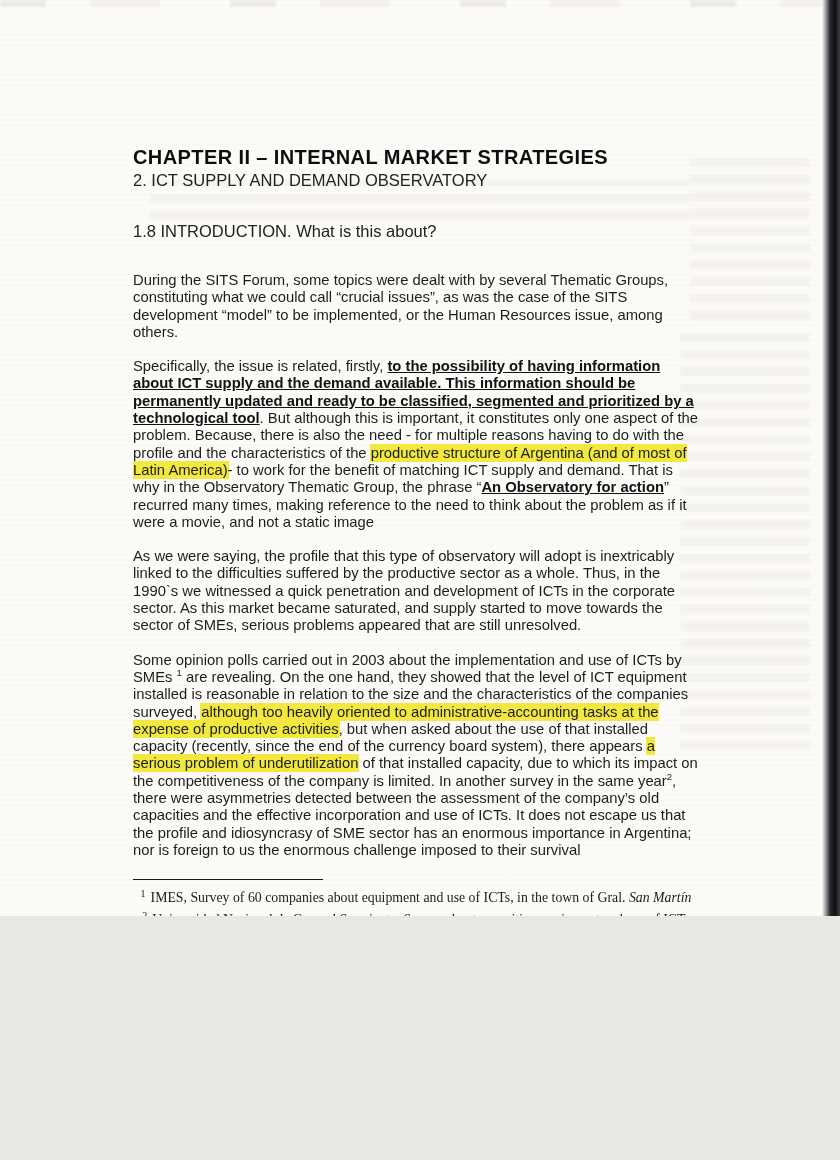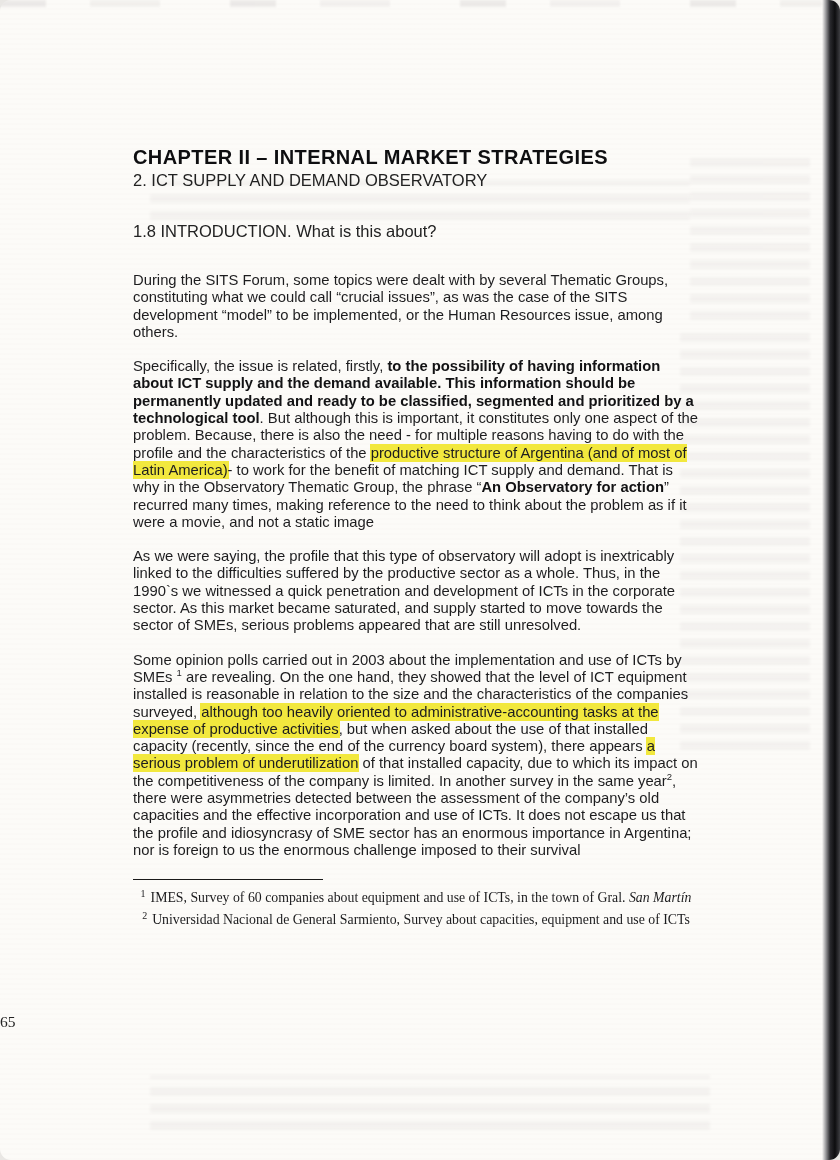--- a/index.html
+++ b/index.html
@@ -1,26 +1,25 @@
 <!DOCTYPE html>
 <html><head>
 <meta charset="utf-8">
 <style>
   html,body{margin:0;padding:0;background:#e9e7e4;}
   .page{
     position:relative;
-    width:840px;height:1160px;
+    width:840px;height:916px;
     margin:0 auto;
     background:
       repeating-linear-gradient(0deg, rgba(210,190,190,.035) 0 2px, rgba(255,255,255,0) 2px 5px),
       #fcfbf8;
     overflow:hidden;
     font-family:"Liberation Sans", sans-serif;
     color:#1d1d1f;
-    border-radius:11px;
   }
   
   .scan-band-right{
     position:absolute;top:0;right:0;width:18px;height:1160px;
     background:linear-gradient(to right,
       rgba(120,120,125,0) 0%, rgba(125,125,130,.65) 18%,
       #2a2a2e 45%, #0d0d0f 72%, #3e3e42 100%);
   }
   .top-noise{
     position:absolute;top:0;left:0;width:822px;height:7px;opacity:.35;
@@ -45,21 +44,21 @@
   h2.subtitle{margin:1px 0 0 0;font-size:16.5px;line-height:20px;font-weight:400;color:#222;}
   h3.section{margin:31px 0 0 0;font-size:16.5px;line-height:20px;font-weight:400;color:#222;}
 
   .paras{margin-top:31px;}
   .paras p{
     margin:0 0 17px 0;
     font-size:14.8px;line-height:17.3px;
     color:#1d1d1f;
   }
   .paras p + p{margin-top:0;}
-  .run-b{font-weight:700;color:#121214;}
+  .run-b{font-weight:700;color:#121214;text-decoration:underline;}
   .run-hl{background:#f2e83e;box-shadow:0 0 0 1px #f2e83e;}
   .run-sup, .fn-num{vertical-align:super;font-size:9.5px;line-height:0;}
   .run-i{font-style:italic;}
 
   .footnote-block{margin-top:20px;}
   .fn-rule{width:190px;border-top:1.5px solid #1a1a1a;margin-bottom:7px;}
   .fn{font-family:"Liberation Serif", serif;font-size:13.8px;line-height:22px;color:#1b1b1d;text-align:center;}
   .fn .fn-num{font-size:10px;margin-right:5px;}
 
   .page-number{

